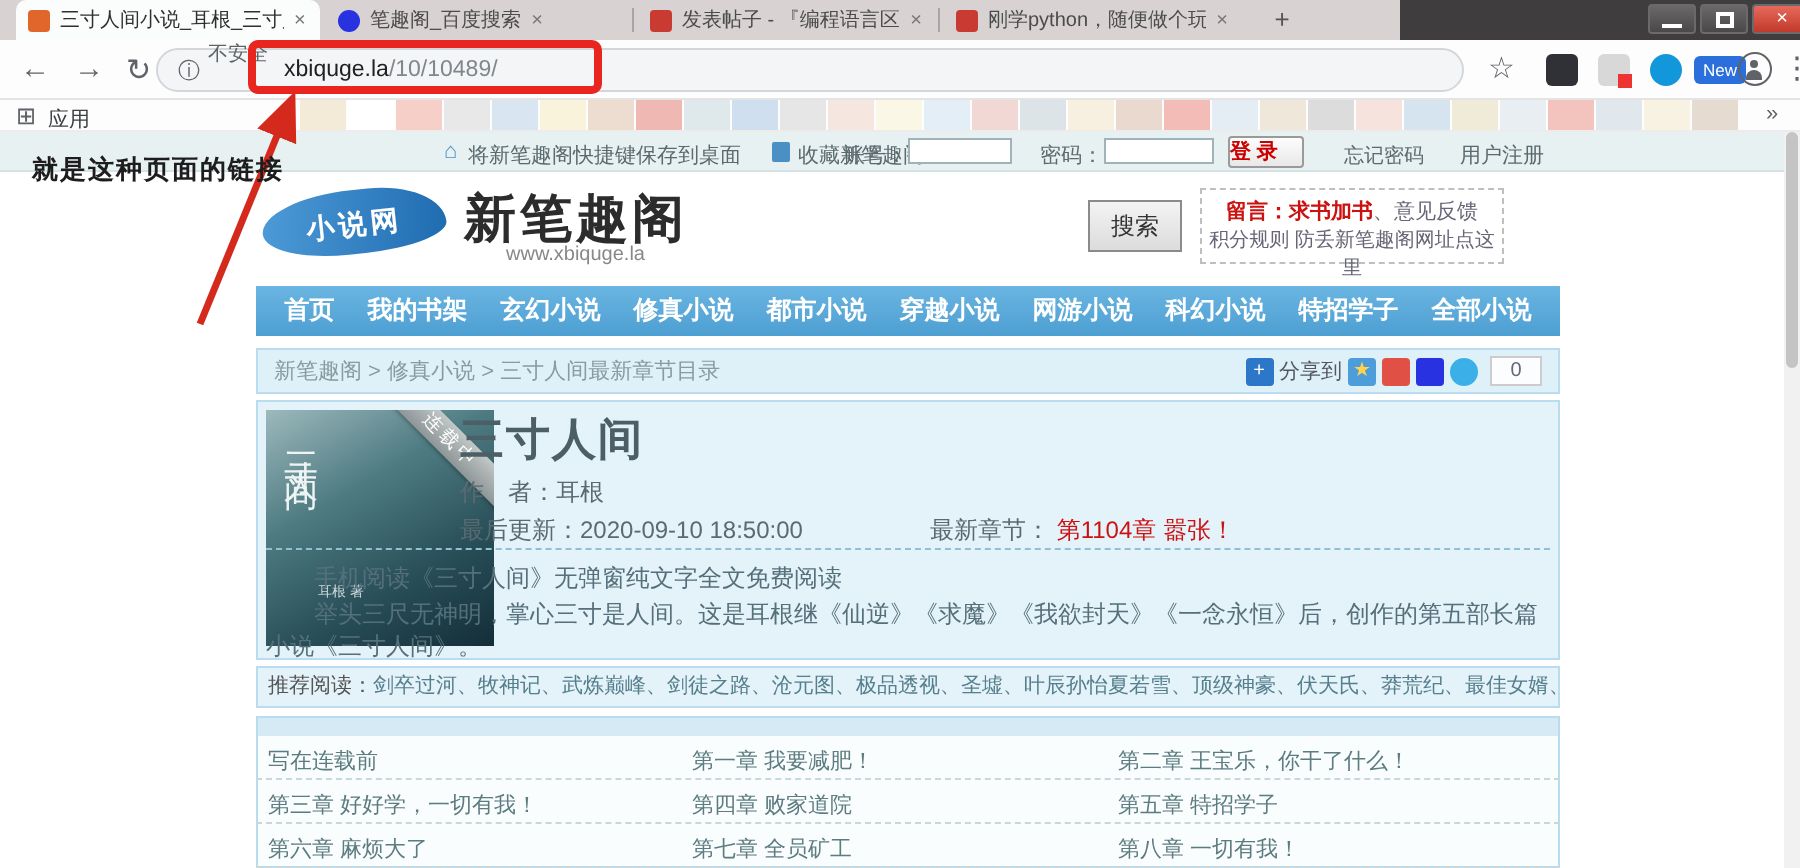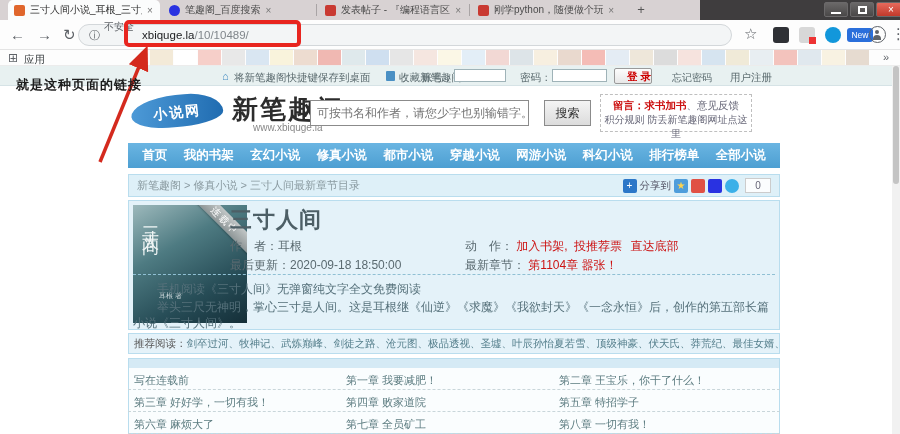--- a/index.html
+++ b/index.html
@@ -40,21 +40,21 @@
   .fvb { width:23px; height:15px; }
 
   
   #anno-box { left:124px; top:20px; width:177px; height:27px; border:4px solid #e8251f; border-radius:5px; z-index:60; }
   #anno-arrow { left:0; top:0; width:900px; height:434px; z-index:59; pointer-events:none; }
   #anno-note { left:16px; top:76px; font-size:13px; font-weight:bold; color:#1d1d1d; z-index:60; letter-spacing:1px; }
 
   
   #site-topbar { left:0; top:66px; width:893px; height:20px; background:#e8f1f1; border-bottom:1px solid #d6e3e6; font-size:10.5px; color:#5a6a6e; }
   .tinput { border:1px solid #9fb3b8; background:#fff; height:13px; top:69px; }
-  #login-btn { left:614px; top:68px; width:38px; height:16px; background:linear-gradient(#fdfdfd,#e8e8e8); border:1px solid #9a9a9a; border-radius:2px; font-size:10.5px; font-weight:bold; color:#c00; text-align:right; line-height:14px; }
+  #login-btn { left:614px; top:68px; width:38px; height:16px; background:linear-gradient(#fdfdfd,#e8e8e8); border:1px solid #9a9a9a; border-radius:2px; font-size:10.5px; font-weight:bold; color:#c00; text-align:left; line-height:14px; }
 
   #logo-swoosh { left:131px; top:95px; width:92px; height:32px; background:linear-gradient(100deg,#4e9bd8,#1f6bb0); border-radius:55% 45% 50% 50%/60% 70% 40% 50%; transform:rotate(-6deg); color:#fff; font-weight:bold; font-size:14px; text-align:center; line-height:34px; letter-spacing:2px; }
   #logo-main { left:232px; top:92px; font-size:26px; font-weight:bold; color:#2c2c2c; letter-spacing:2px; }
   #logo-url { left:253px; top:122px; font-size:10px; color:#888; }
   #search-input { left:310px; top:100px; width:219px; height:26px; border:1px solid #8b8b8b; font-size:12px; color:#444; padding-left:6px; background:#fff; }
   #search-btn { left:544px; top:100px; width:47px; height:26px; background:linear-gradient(#f4f4f4,#dcdcdc); border:1px solid #8b8b8b; font-size:12px; color:#333; text-align:center; line-height:24px; }
   #notice-box { left:600px; top:94px; width:152px; height:38px; border:1px dashed #bfbfbf; font-size:10.5px; text-align:center; padding-top:4px; color:#667; }
   #notice-box .red { color:#cc1111; font-weight:bold; }
 
   #mainnav { left:128px; top:143px; width:652px; height:25px; background:linear-gradient(#6ab5e2,#4d9fd2); display:flex; align-items:center; justify-content:space-around; padding:0 6px; }
@@ -212,37 +212,36 @@
   <input class="abs tinput" style="left: 454px; width: 52px;">
   <span class="abs" style="left:520px;top:71px;font-size:10.5px;color:#5a6a6e;">密码：</span>
   <input class="abs tinput" type="password" style="left: 552px; width: 55px;">
   <div class="abs" id="login-btn">登 录</div>
   <span class="abs" style="left:672px;top:71px;font-size:10px;color:#5a6a6e;">忘记密码</span>
   <span class="abs" style="left:730px;top:71px;font-size:10.5px;color:#5a6a6e;">用户注册</span>
 
   <div class="abs" id="logo-swoosh">小说网</div>
   <div class="abs" id="logo-main">新笔趣阁</div>
   <div class="abs" id="logo-url">www.xbiquge.la</div>
-  <input class="abs" id="search-input" placeholder="可按书名和作者，请您少字也别输错字。" style="">
   <div class="abs" id="search-btn">搜索</div>
   <div class="abs" id="notice-box">
     <div><span class="red">留言：求书加书</span><span>、意见反馈</span></div>
     <div style="font-size:10px;">积分规则 防丢新笔趣阁网址点这里</div>
   </div>
 
   <div class="abs" id="mainnav">
     <span>首页</span>
     <span>我的书架</span>
     <span>玄幻小说</span>
     <span>修真小说</span>
     <span>都市小说</span>
     <span>穿越小说</span>
     <span>网游小说</span>
     <span>科幻小说</span>
-    <span>排行榜单</span>
+    <span>特招学子</span>
     <span>全部小说</span>
   </div>
 
   <div class="abs" id="crumbbar">
     <span id="crumb-path">新笔趣阁 &gt; 修真小说 &gt; 三寸人间最新章节目录</span>
     <div class="shico" style="background:#2d77c8;">+</div>
     <span id="share-label">分享到</span>
     <div class="shico" style="background:#4e9ddb;color:#ffd34d;">★</div>
     <div class="shico" style="background:#e05044;"></div>
     <div class="shico" style="background:#2932e1;"></div>
@@ -253,28 +252,22 @@
   <div class="abs" id="bookpanel"></div>
   <div class="abs" id="cover">
     <div id="cover-title">三寸人间</div>
     <div id="cover-author">耳根 著</div>
     <div id="ribbon">连载中</div>
   </div>
   <h1 class="abs" id="book-title">三寸人间</h1>
   <div class="abs brow" style="left:230px;top:238px;">
     <span>作　者：</span><span>耳根</span>
   </div>
-  <div class="abs brow" style="left:465px;top:238px;">
-    <span>动　作：</span>
-    <span class="rlink">加入书架,</span>
-    <span class="rlink" style="margin-left:3px;">投推荐票</span>
-    <span class="rlink" style="margin-left:5px;">直达底部</span>
-  </div>
   <div class="abs brow" style="left:230px;top:257px;">
-    <span>最后更新：</span><span>2020-09-18 18:50:00</span>
+    <span>最后更新：</span><span>2020-09-10 18:50:00</span>
   </div>
   <div class="abs brow" style="left:465px;top:257px;">
     <span>最新章节：</span>
     <span class="rlink">第1104章 嚣张！</span>
   </div>
   <div class="abs" id="desc-sep"></div>
   <p class="abs descp" style="top:281px;">手机阅读《三寸人间》无弹窗纯文字全文免费阅读</p>
   <p class="abs descp" style="top:299px;">举头三尺无神明，掌心三寸是人间。这是耳根继《仙逆》《求魔》《我欲封天》《一念永恒》后，创作的第五部长篇小说《三寸人间》。</p>
 
   <div class="abs" id="recbar">

